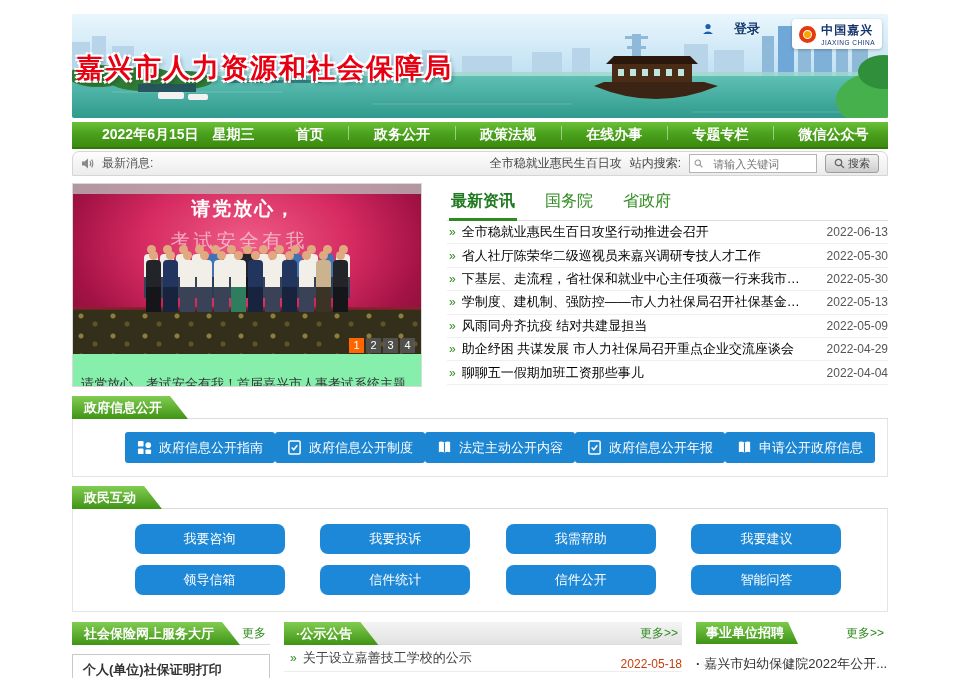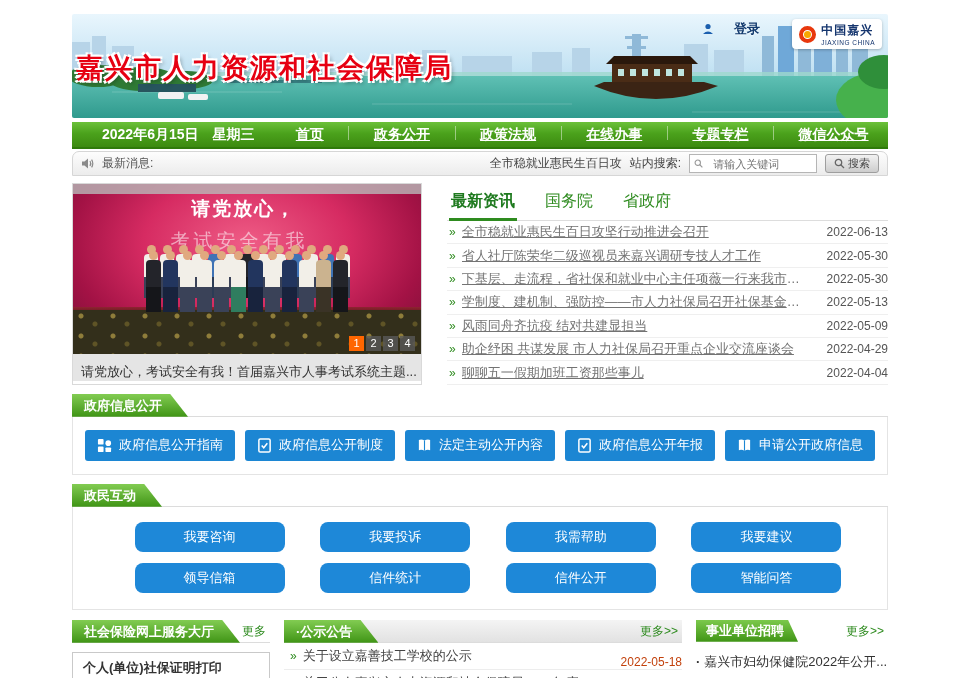--- a/index.html
+++ b/index.html
@@ -20,21 +20,21 @@
   .logo-ring { width:17px; height:17px; border:4px solid #e8380d; border-radius:50%; position:relative; }
   .logo-ring::after { content:""; position:absolute; left:1px; top:1px; width:7px; height:7px; border-radius:50%; background:#f7a800; }
   .logo-txt b { display:block; font-size:12px; color:#15356e; letter-spacing:1px; }
   .logo-txt i { display:block; font-style:normal; font-size:6.5px; color:#15356e; letter-spacing:.5px; }
 
   
   .nav { margin-top:4px; height:27px; display:flex; align-items:center;
     background:linear-gradient(180deg,#6cc13a 0%,#4ba21c 45%,#3c8a10 100%);
     border-bottom:2px solid #2f7a0a; color:#fff; font-size:14px; font-weight:bold; }
   .nav-date { padding:0 22px 0 30px; display:flex; gap:14px; white-space:nowrap; }
-  .nav-items { flex:1; display:flex; justify-content:space-around; align-items:flex-start;text-decoration:underline; }
+  .nav-items { flex:1; display:flex; justify-content:space-around; align-items:flex-start; }
   .nav-item { padding:0 14px; cursor:pointer; white-space:nowrap; }
   .nav-sep { width:1px; height:14px; background:rgba(255,255,255,.45); }
 
   
   .ticker { margin-top:2px; height:25px; display:flex; align-items:center; gap:8px; padding:0 8px;
     background:linear-gradient(180deg,#fdfdfd,#ececec); border:1px solid #d6d6d6; border-radius:7px 7px 0 0; font-size:12px; color:#555; }
   .ticker-label { color:#555; }
   .ticker-text { flex:1; text-align:right; color:#444; white-space:nowrap; overflow:hidden; }
   .search-label { color:#444; }
   .search-box { display:flex; align-items:center; gap:10px; background:#fff; border:1px solid #b5b5b5; height:19px; padding:0 4px; width:128px; }
@@ -64,41 +64,41 @@
   .p::before { content:""; position:absolute; top:-9px; left:3px; width:9px; height:9px; border-radius:50%; background:#e0a97f; }
   .c-w { background:linear-gradient(#f2efe8 52%,#3a4258 52%); }
   .c-k { background:linear-gradient(#23242a 52%,#15161a 52%); }
   .c-n { background:linear-gradient(#22355e 52%,#18233d 52%); }
   .c-b { background:linear-gradient(#3f73b5 52%,#2c3c55 52%); }
   .c-g { background:linear-gradient(#f2efe8 52%,#2f7d5f 52%); }
   .c-t { background:linear-gradient(#cbb38f 52%,#3a3326 52%); }
   .pages { position:absolute; right:6px; bottom:33px; display:flex; gap:2px; }
   .pg { width:15px; height:15px; line-height:15px; text-align:center; font-size:11px; color:#fff; background:rgba(90,90,90,.78); cursor:pointer; }
   .pg.active { background:#ff6600; }
-  .caption { height:27px; line-height:27px; padding:4px 8px; font-size:13px; color:#333; white-space:nowrap; overflow:hidden; background:#e5e5e5; }
+  .caption { height:27px; line-height:27px; padding:16px 8px; font-size:13px; color:#333; white-space:nowrap; overflow:hidden; background:#86efac; }
 
   
   .news { flex:1; min-width:0; }
   .tabs { display:flex; gap:26px; border-bottom:1px solid #ddd; padding:4px 2px 0 2px; }
   .tab { font-size:16px; color:#2e8b1f; padding:4px 2px 6px 2px; cursor:pointer; }
   .tab.active { font-weight:bold; color:#1f7a1f; border-bottom:3px solid #2e8b1f; margin-bottom:-1px; }
   .news-list { list-style:none; }
   .news-item { display:flex; align-items:center; height:23.4px; border-bottom:1px solid #efefef; font-size:13px; cursor:pointer; }
   .news-item .mk { color:#2e8b1f; font-size:12px; margin:0 6px 0 2px; }
-  .news-item .tt { flex:1; color:#737373; white-space:nowrap; overflow:hidden; text-overflow:ellipsis;text-decoration:underline; }
+  .news-item .tt { flex:1; color:#000000; white-space:nowrap; overflow:hidden; text-overflow:ellipsis; }
   .news-item .dt { width:76px; text-align:right; color:#555; font-size:12px; margin-left:8px; }
 
   
   .sec { margin-top:9px; }
   .sec-head { position:relative; height:23px; border-bottom:1px solid #dcdcdc; }
   .ribbon { display:inline-block; height:23px; line-height:23px; padding:0 26px 0 12px; color:#fff; font-size:13px; font-weight:bold;
     background:linear-gradient(180deg,#82cc52,#3f9415); clip-path:polygon(0 0,calc(100% - 18px) 0,100% 100%,0 100%); }
   .sec-box { border:1px solid #e4e4e4; border-top:none; background:#fff; }
 
-  .gov-row { display:flex; justify-content:space-between; padding:13px 12px; }
+  .gov-row { display:flex; justify-content:flex-end; padding:13px 12px; }
   .gov-btn { display:flex; align-items:center; gap:7px; height:31px; padding:0 12px; background:#1c86d3; color:#fff;
     font-size:13px; border-radius:3px; cursor:pointer; white-space:nowrap; }
   .gov-btn svg { flex:none; }
 
   .int-grid { display:grid; grid-template-columns:repeat(4,150px); justify-content:space-evenly; gap:11px 10px; padding:15px 20px 16px 36px; }
   .int-btn { height:30px; line-height:30px; text-align:center; background:#1e88d8; color:#fff; font-size:13px; border-radius:8px; cursor:pointer; }
 
   
   .bottom-row { display:flex; gap:14px; margin-top:10px; }
   .col-social { width:198px; }

